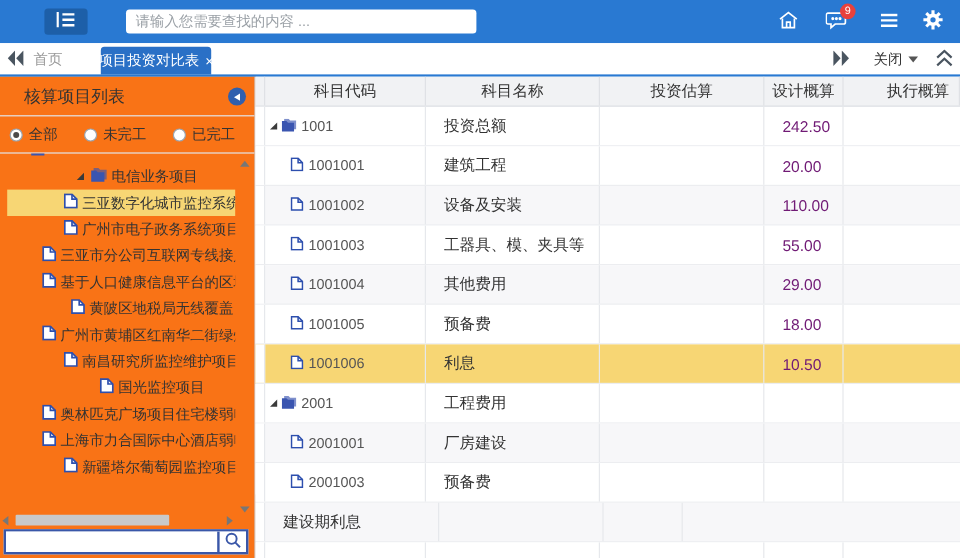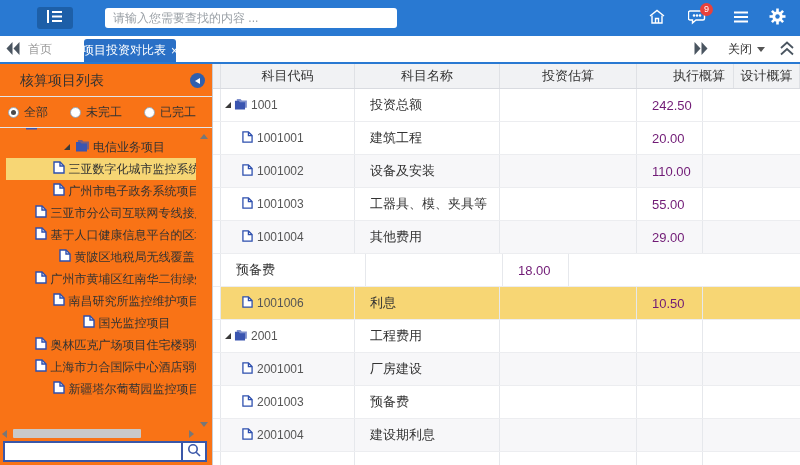--- a/index.html
+++ b/index.html
@@ -370,22 +370,22 @@
     </button>
   </div>
 </div>
 
 <div class="grid">
   <div class="thead">
     <div class="cell c-gut"></div>
     <div class="cell c-code">科目代码</div>
     <div class="cell c-name">科目名称</div>
     <div class="cell c-est">投资估算</div>
+    <div class="cell c-des">设计概算</div>
     <div class="cell c-exe">执行概算</div>
-    <div class="cell c-des">设计概算</div>
   </div>
   <div class="tbody">
 
     <div class="trow row-folder">
       <div class="cell c-gut"></div>
       <div class="cell c-code">
         <span class="tcaret"></span>
         <span><svg width="14" height="11" viewBox="0 0 15 12" fill="#3a55b0">
               <path d="M4 0 h4 l1.5 1.5 H15 v8 H4 z" opacity="0.65"></path>
               <path d="M2 2 h4 l1.5 1.5 H13 v8 H2 z"></path>
@@ -493,20 +493,27 @@
       <div class="cell c-des">
           <span class="val-txt">29.00</span>
         </div>
       <div class="cell c-exe">
           <span class="val-txt"></span>
         </div>
     </div>
 
     <div class="trow row-file">
       <div class="cell c-gut"></div>
+      <div class="cell c-code">
+        <span><svg width="11" height="12" viewBox="0 0 12 13" fill="#fff" stroke="#2d4fae" stroke-width="1.4">
+              <path d="M1 1 h6 l4 4 v7 H1 z"></path>
+              <path d="M7 1 v4 h4" fill="none"></path>
+            </svg></span>
+        <span class="code-txt">1001005</span>
+      </div>
       <div class="cell c-name">
           <span class="name-txt">预备费</span>
         </div>
       <div class="cell c-est">
           <span class="val-txt"></span>
         </div>
       <div class="cell c-des">
           <span class="val-txt">18.00</span>
         </div>
       <div class="cell c-exe">
@@ -602,27 +609,20 @@
       <div class="cell c-des">
           <span class="val-txt"></span>
         </div>
       <div class="cell c-exe">
           <span class="val-txt"></span>
         </div>
     </div>
 
     <div class="trow row-file">
       <div class="cell c-gut"></div>
-      <div class="cell c-code">
-        <span><svg width="11" height="12" viewBox="0 0 12 13" fill="#fff" stroke="#2d4fae" stroke-width="1.4">
-              <path d="M1 1 h6 l4 4 v7 H1 z"></path>
-              <path d="M7 1 v4 h4" fill="none"></path>
-            </svg></span>
-        <span class="code-txt">2001004</span>
-      </div>
       <div class="cell c-name">
           <span class="name-txt">建设期利息</span>
         </div>
       <div class="cell c-est">
           <span class="val-txt"></span>
         </div>
       <div class="cell c-des">
           <span class="val-txt"></span>
         </div>
       <div class="cell c-exe">

